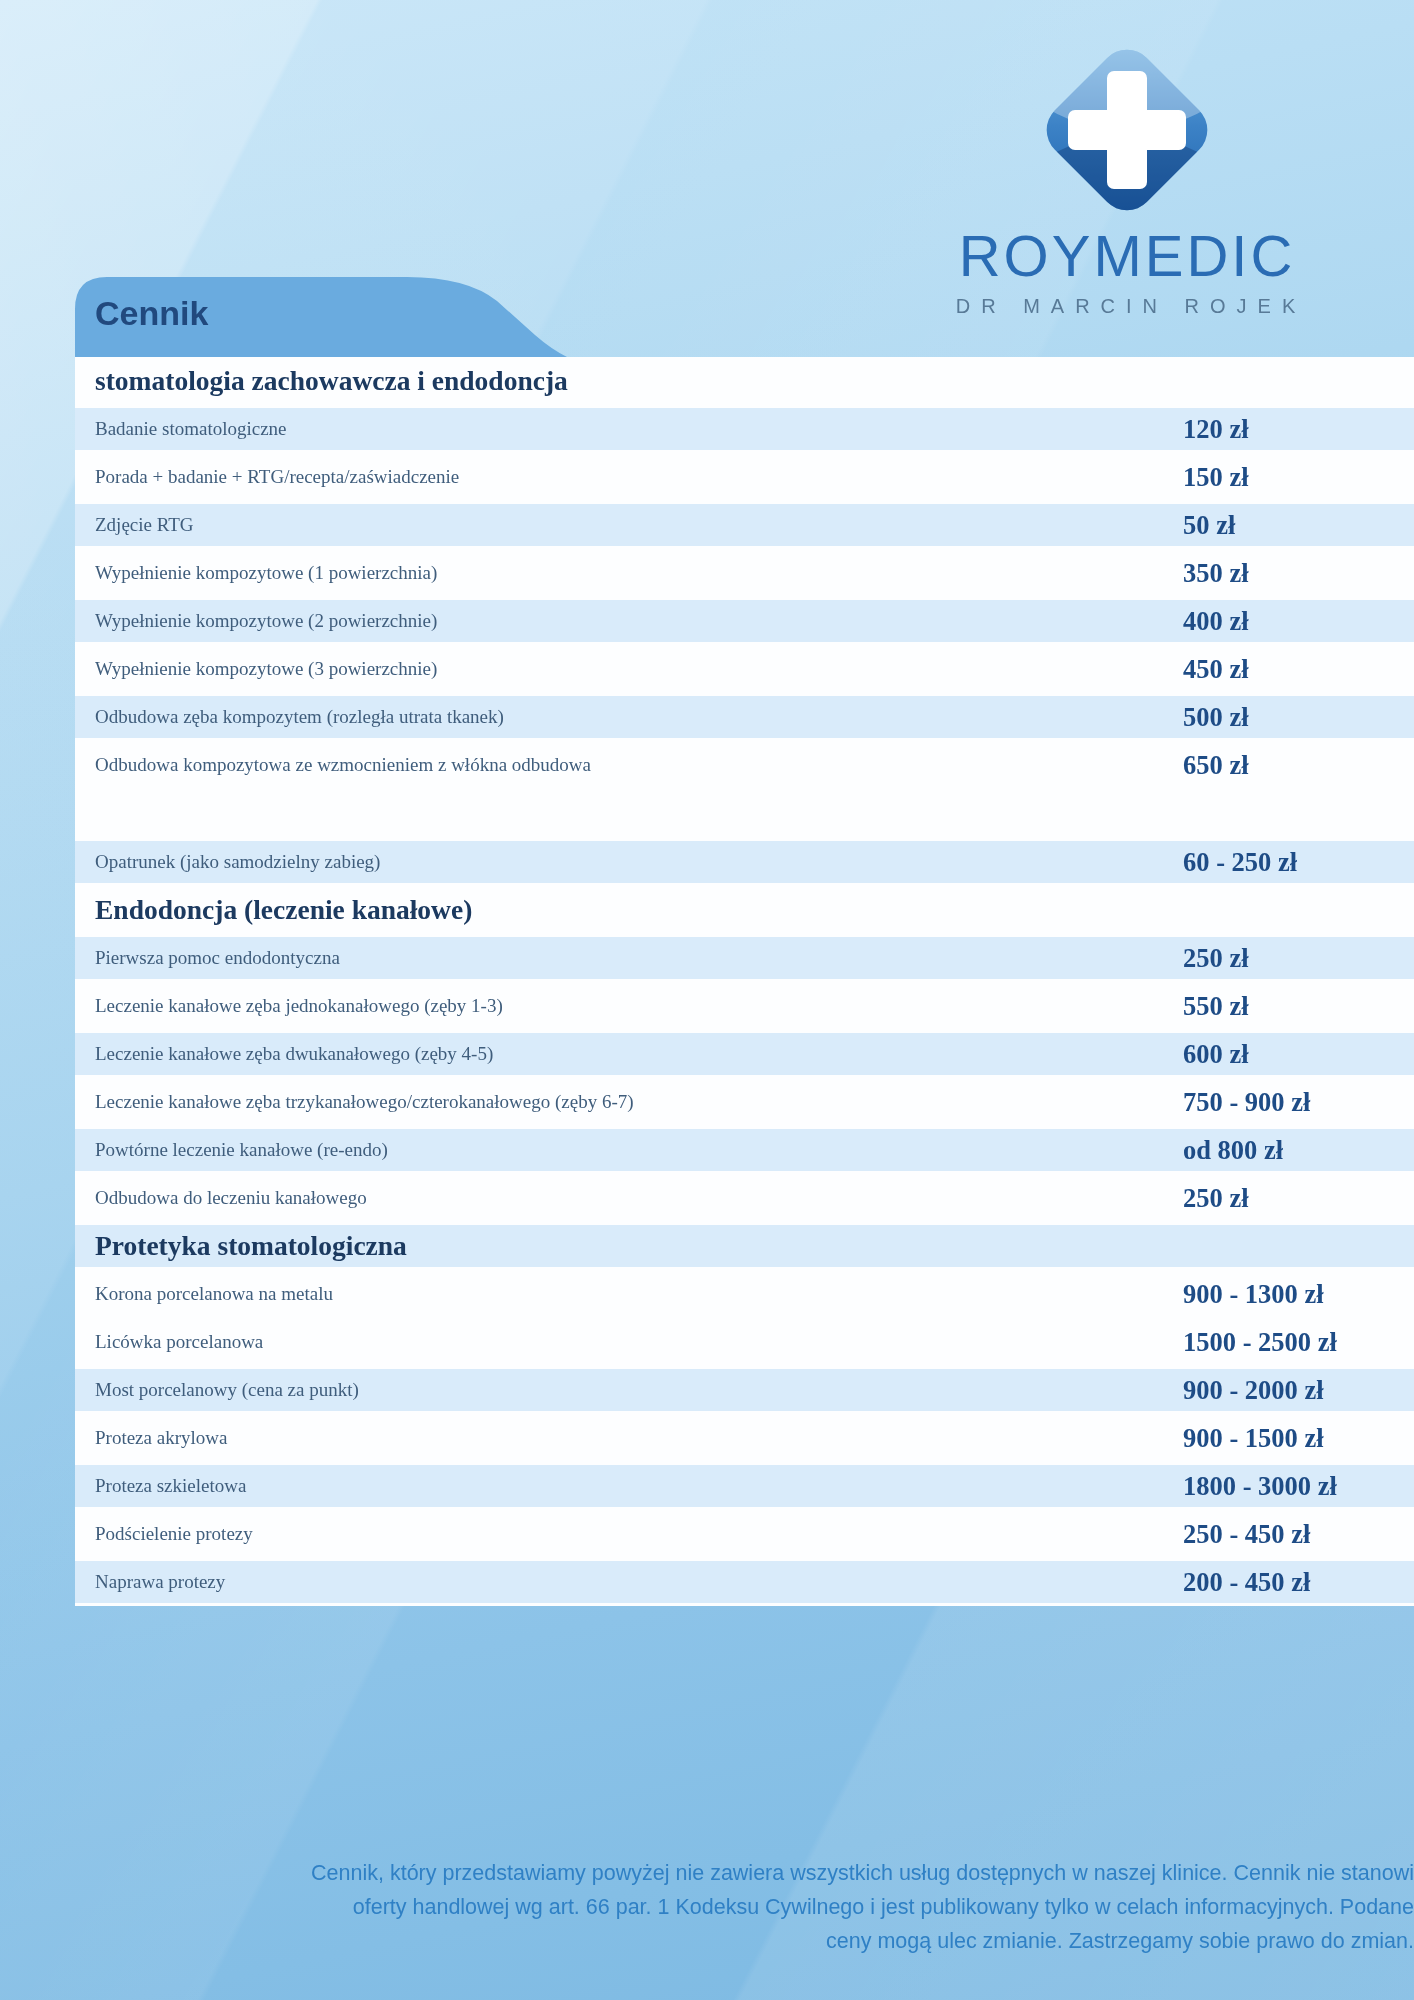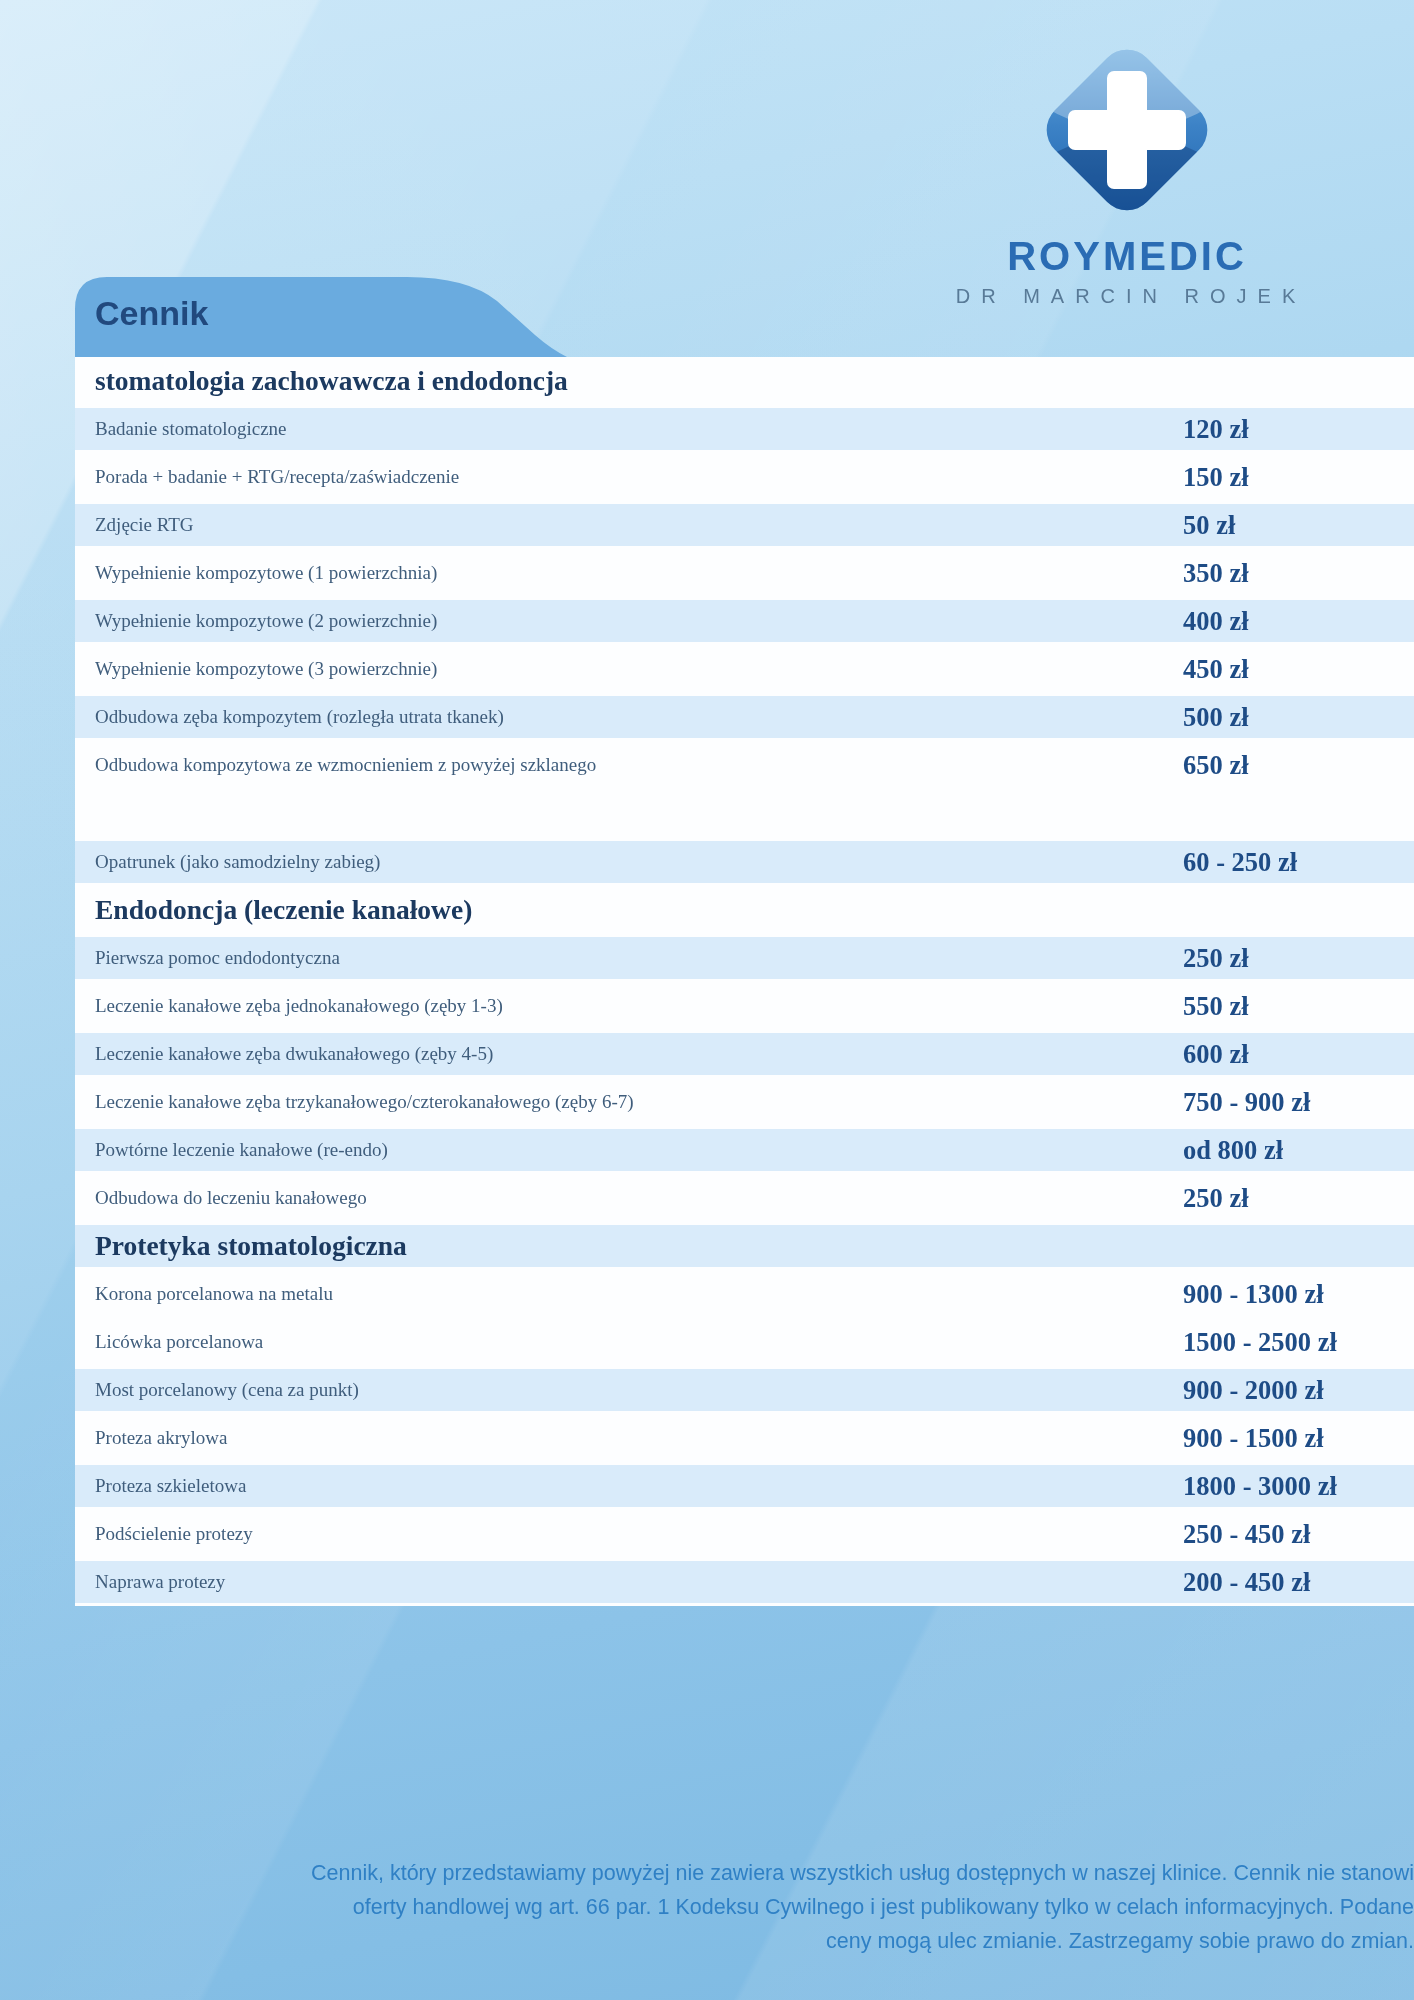--- a/index.html
+++ b/index.html
@@ -27,21 +27,21 @@
     background:linear-gradient(135deg,#6fb0e2 0%,#3c82c6 48%,#1b5ea9 100%);
   }
   .swirl-light{position:absolute; width:240%; height:240%; border-radius:50%;
     left:-155%; top:-155%; background:rgba(255,255,255,.30);}
   .swirl-dark{position:absolute; width:240%; height:240%; border-radius:50%;
     right:-158%; bottom:-158%; background:rgba(12,52,110,.38);}
   .cross{position:absolute; left:0; top:0; width:184px; height:184px;}
   .cross i{position:absolute; background:#fff; border-radius:7px; display:block;}
   .cross .h{width:118px; height:40px; left:33px; top:72px;}
   .cross .v{width:40px; height:118px; left:72px; top:33px;}
-  .brand-name{margin-top:12px; font-size:40px; font-weight:bold; letter-spacing:3px;
+  .brand-name{font-size:58px; font-weight:normal; letter-spacing:3px;
     color:var(--brand-color,#2a6cb4); white-space:nowrap;}
   .brand-sub{margin-top:6px; font-size:20px; letter-spacing:11px; padding-left:8px;
     color:var(--brand-sub-color,#587a97); white-space:nowrap;}
   
   .tab{position:absolute; left:75px; top:277px; width:492px; height:72px;}
   .tab svg{position:absolute; left:0; top:0; display:block;}
   .tab .tab-label{position:absolute; left:20px; top:17px; font-size:34px; font-weight:bold;
     color:var(--title-color,#21497e);}
   
   .table{position:absolute; left:75px; top:357px; width:1339px;font-family:Liberation Serif, serif;}
@@ -115,21 +115,21 @@
       </div>
       <div class="row">
         <span class="lbl">Wypełnienie kompozytowe (3 powierzchnie)</span>
         <span class="price">450 zł</span>
       </div>
       <div class="row alt">
         <span class="lbl">Odbudowa zęba kompozytem (rozległa utrata tkanek)</span>
         <span class="price">500 zł</span>
       </div>
       <div class="row tall">
-        <span class="lbl">Odbudowa kompozytowa ze wzmocnieniem z powyżej szklanego</span>
+        <span class="lbl">Odbudowa kompozytowa ze wzmocnieniem z włókna odbudowa</span>
         <span class="price">650 zł</span>
       </div>
       <div class="row alt">
         <span class="lbl">Opatrunek (jako samodzielny zabieg)</span>
         <span class="price">60 - 250 zł</span>
       </div>
       <div class="row section">
         <span class="lbl">Endodoncja (leczenie kanałowe)</span>
       </div>
       <div class="row alt">

